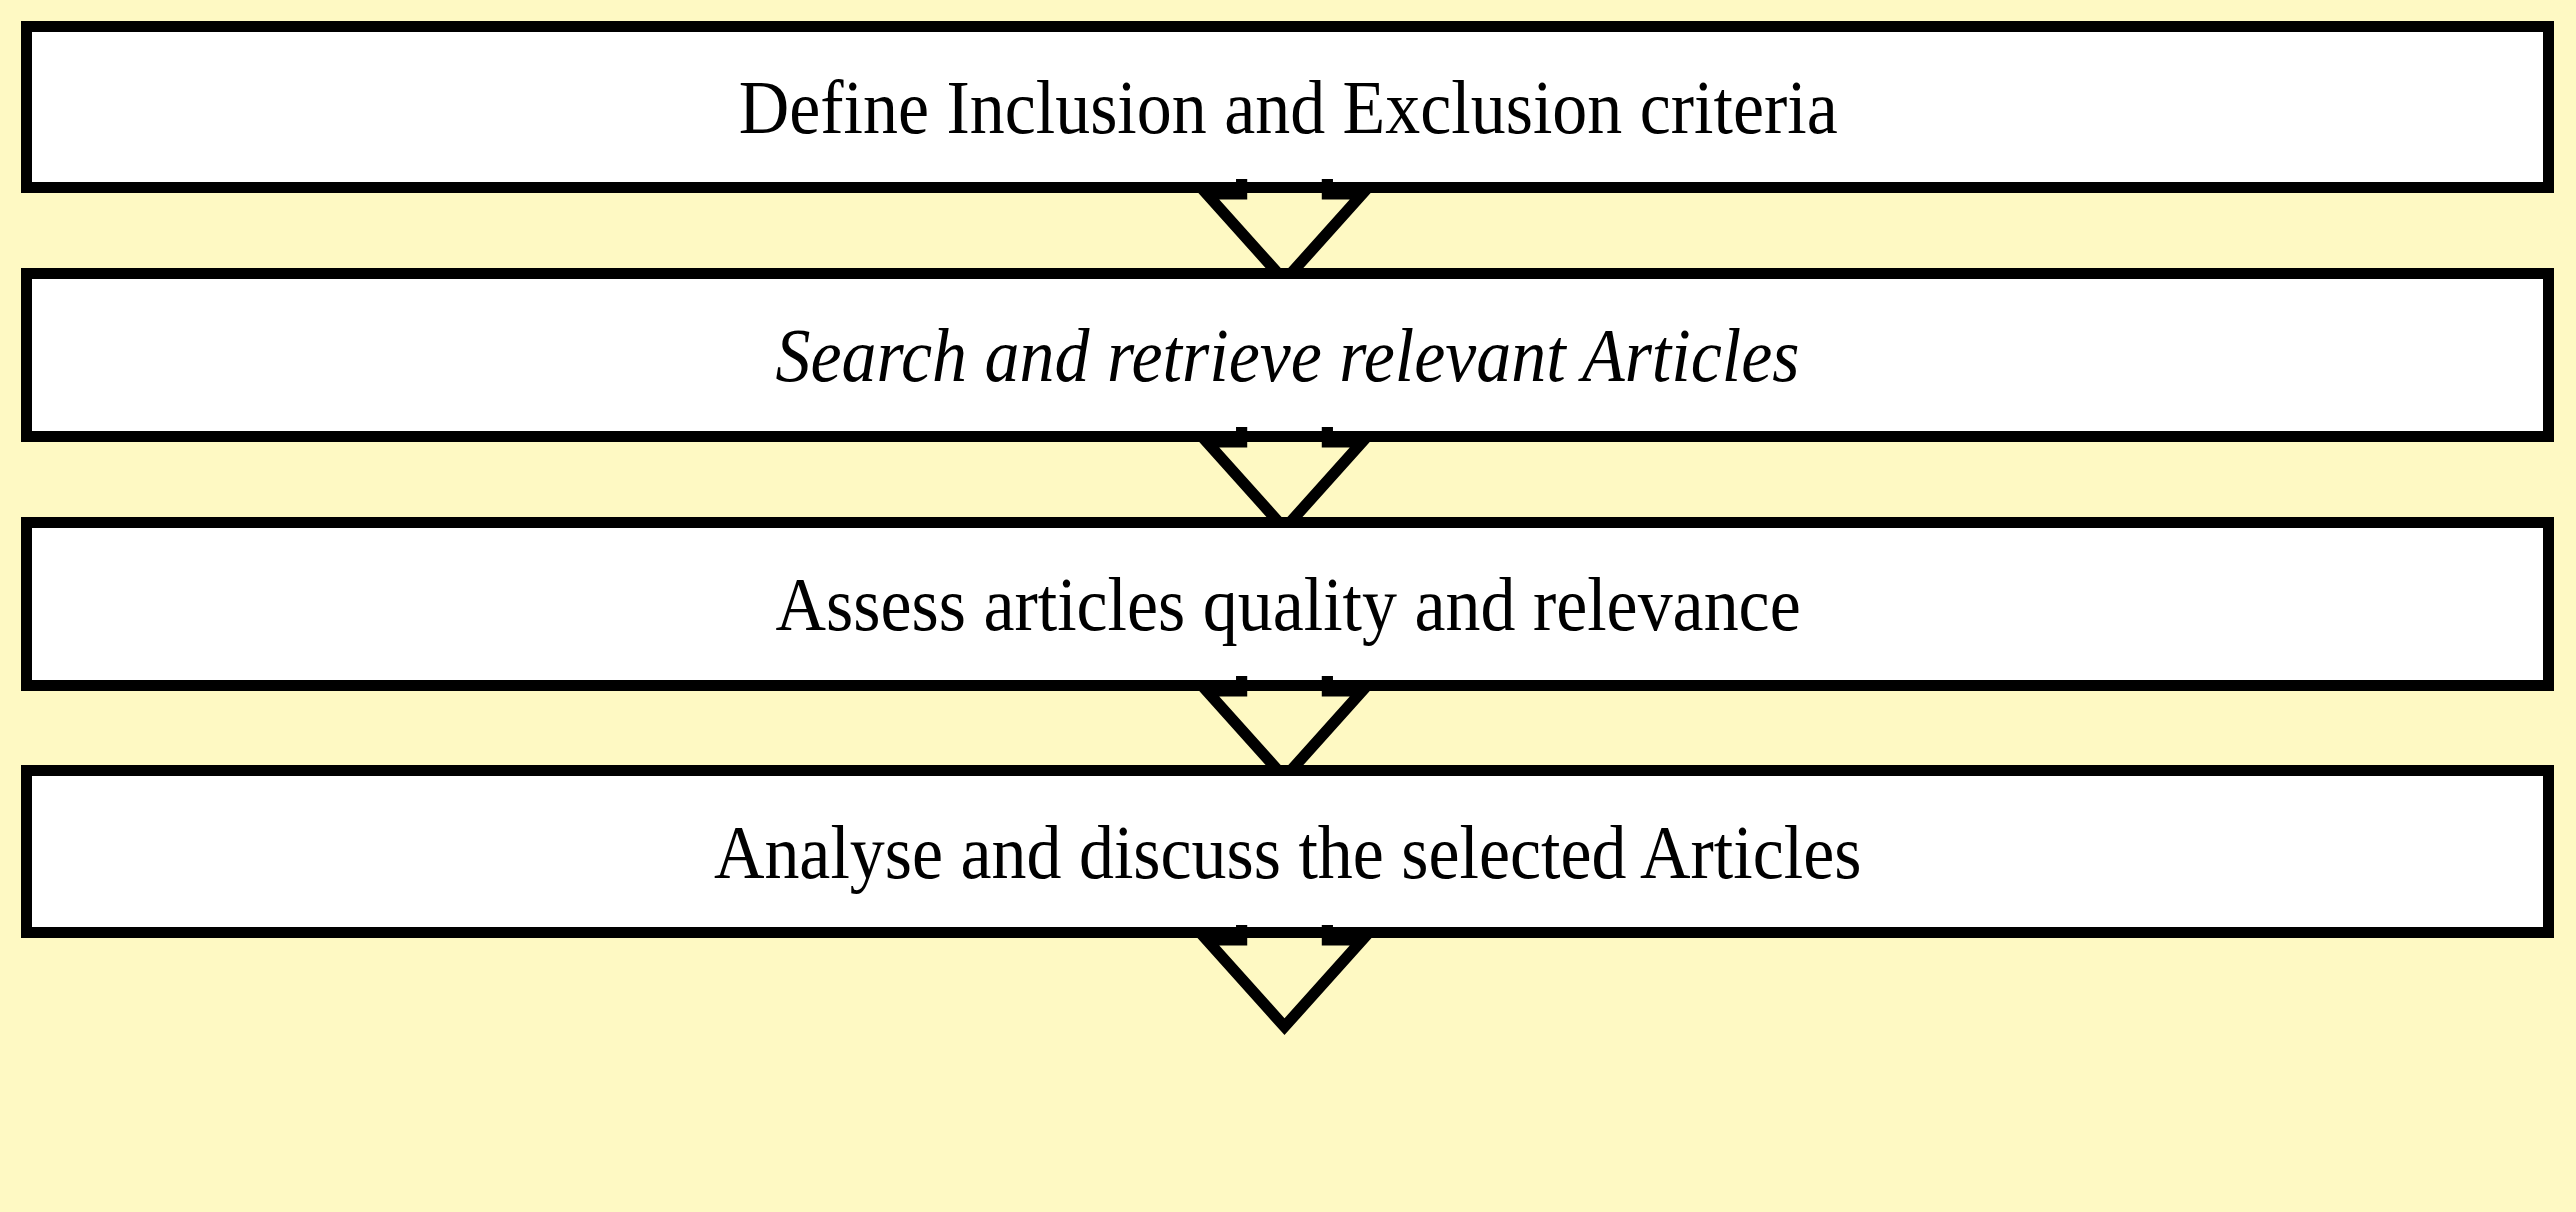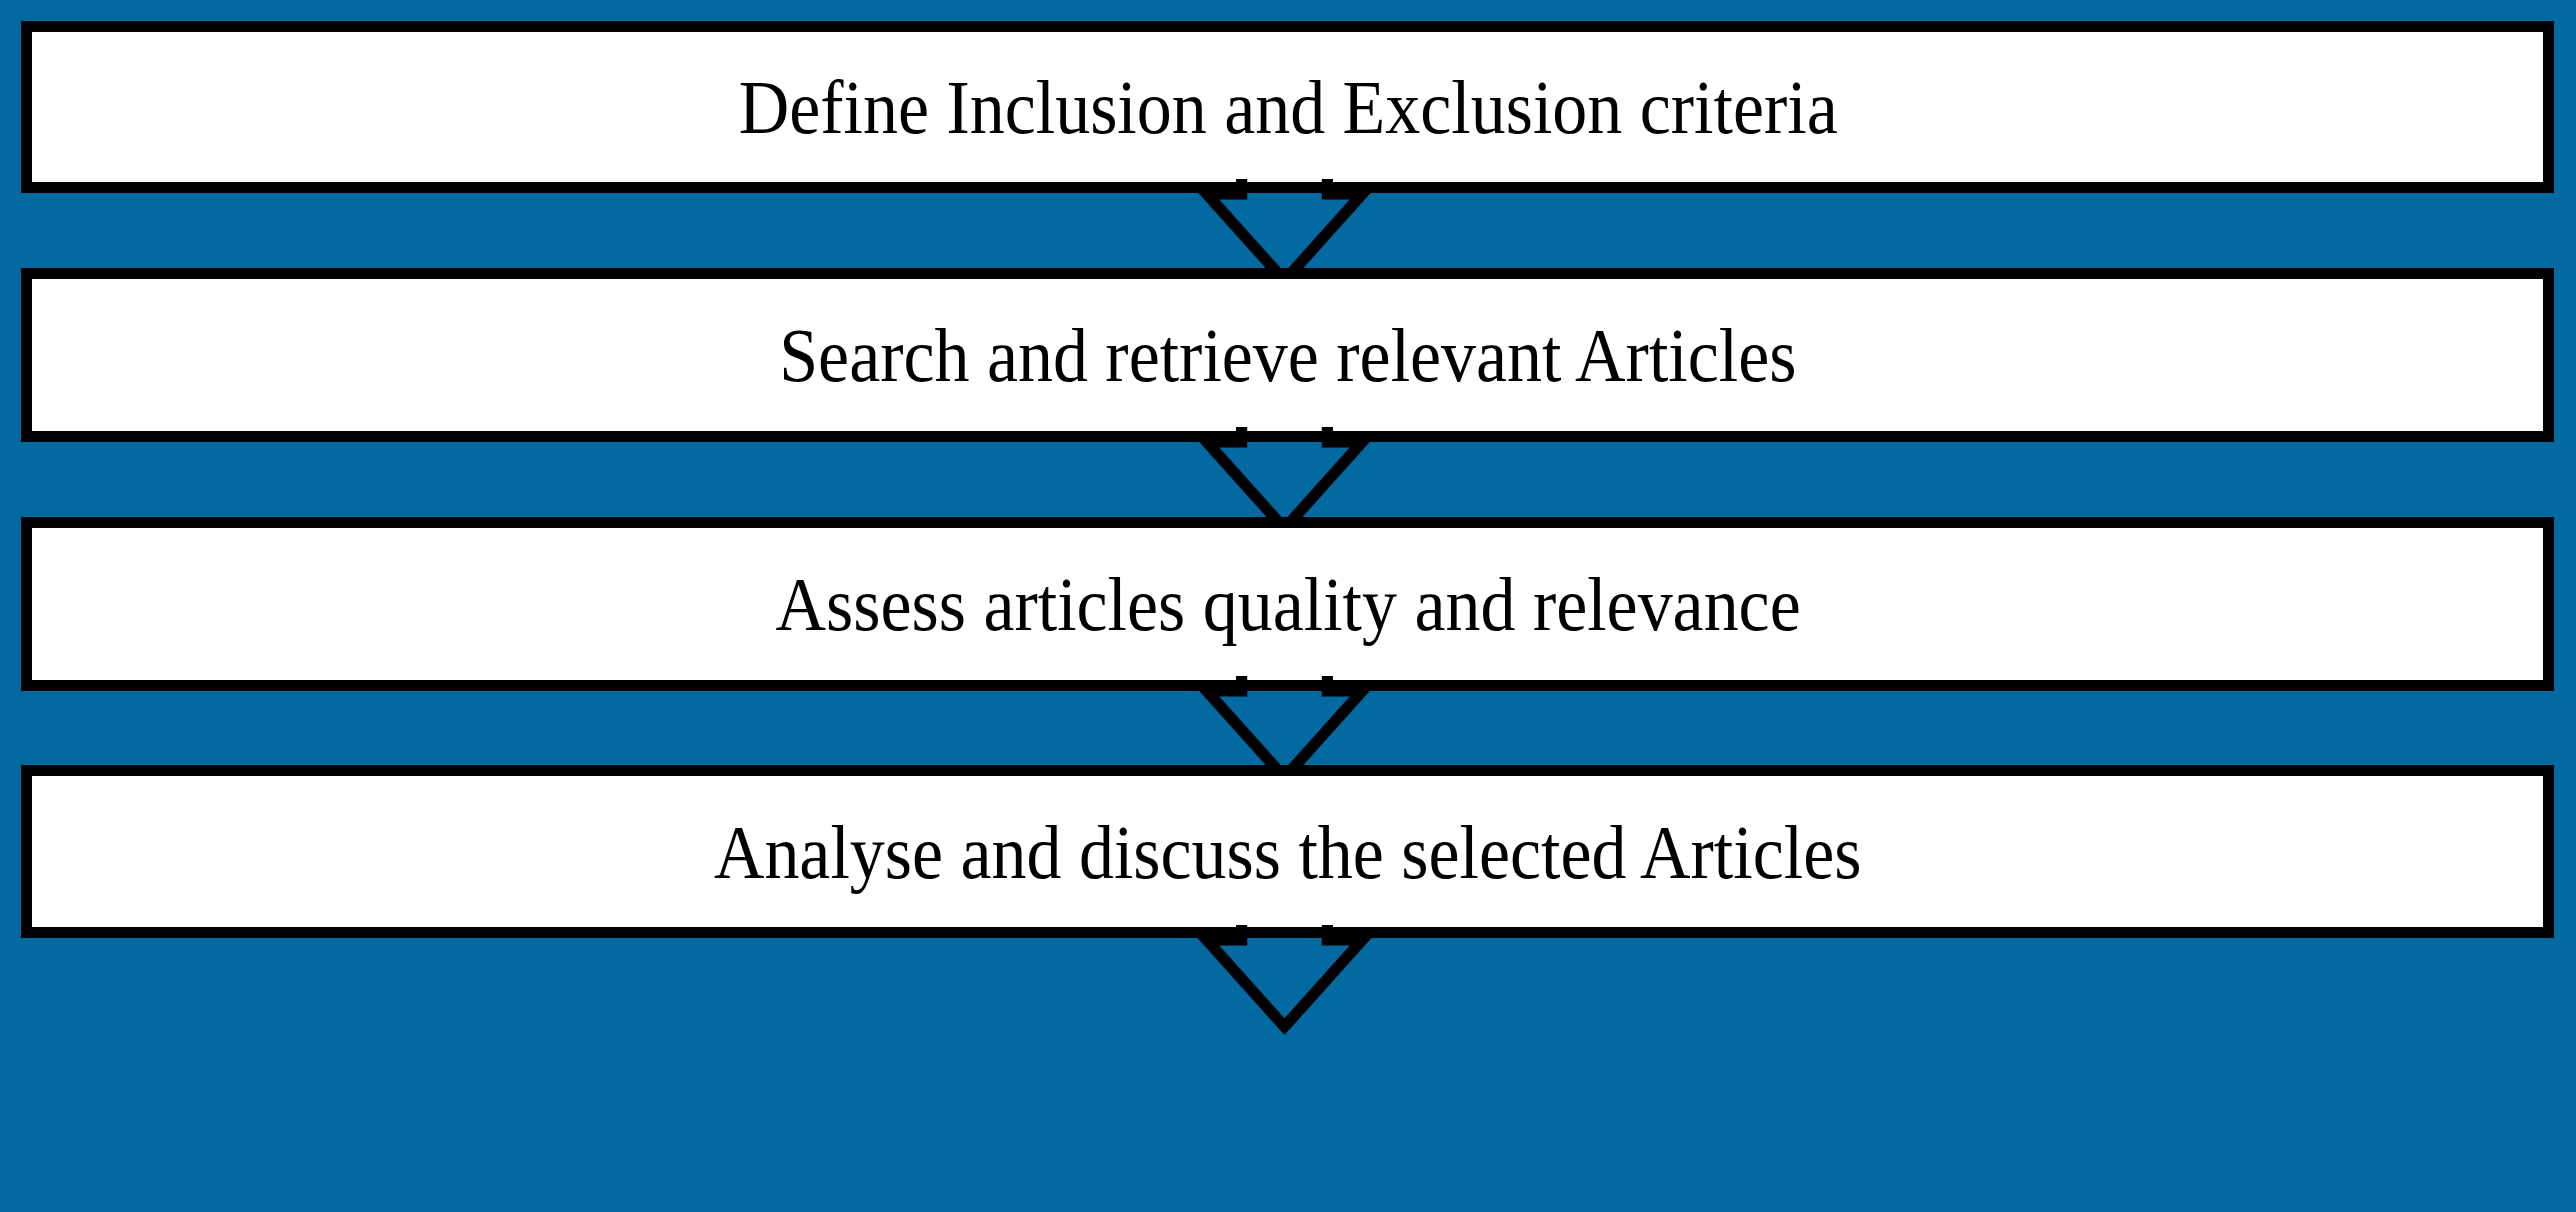--- a/index.html
+++ b/index.html
@@ -8,21 +8,21 @@
     padding: 0;
     background: #ffffff;
   }
   body {
     font-family: "Liberation Serif", "DejaVu Serif", serif;
   }
   #flowchart-root {
     position: relative;
     width: 2576px;
     height: 1212px;
-    background: #0369a1;
+    background: #fef9c3;
     overflow: hidden;
   }
   .flow-step {
     position: absolute;
     left: 21.4px;
     width: 2533px;           
     box-sizing: border-box;
     border: 11.2px solid #000000;
     background: #ffffff;
     display: flex;
@@ -35,21 +35,21 @@
     line-height: 1;
     color: #000000;
     white-space: nowrap;
     letter-spacing: 0px;
     transform: scaleX(0.92);
     transform-origin: center center;
     font-weight: 400;
   }
   
   #step-1 { top: 21.4px;   height: 172px; }
-  #step-2 { top: 268px;  height: 174px; }
+  #step-2 { top: 268px;  height: 174px; font-style: italic; }
   #step-3 { top: 517px;  height: 174px; }
   #step-4 { top: 765px;  height: 173px; text-align: center; }
   #step-5 { top: 1015px; height: 175px; }
 
   
   .flow-connector {
     position: absolute;
     left: 1168px;
     width: 233px;
     height: 97px;

